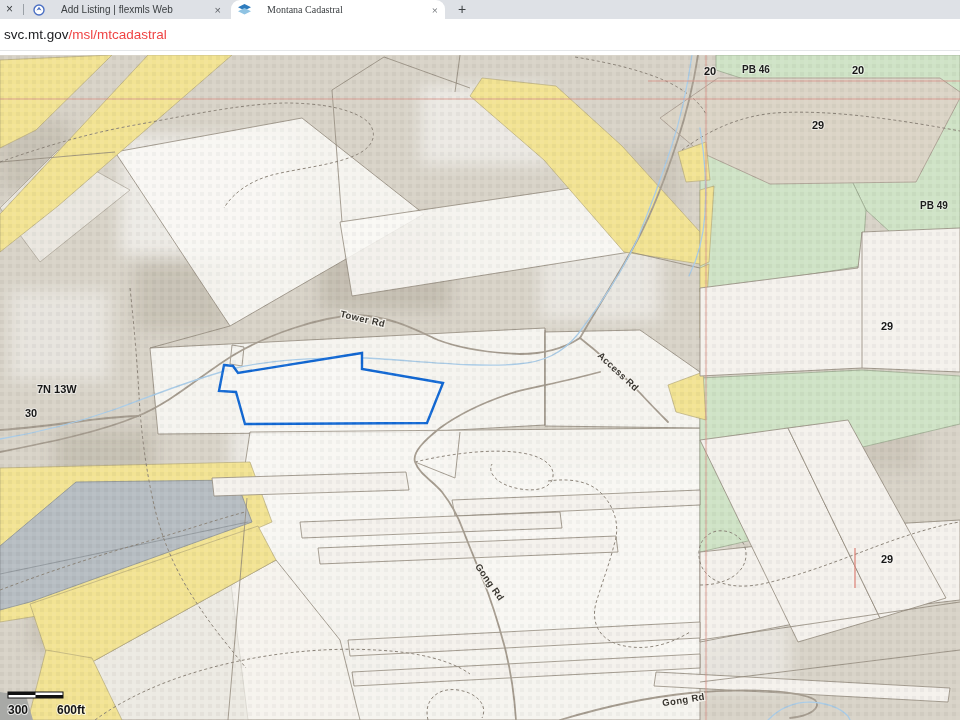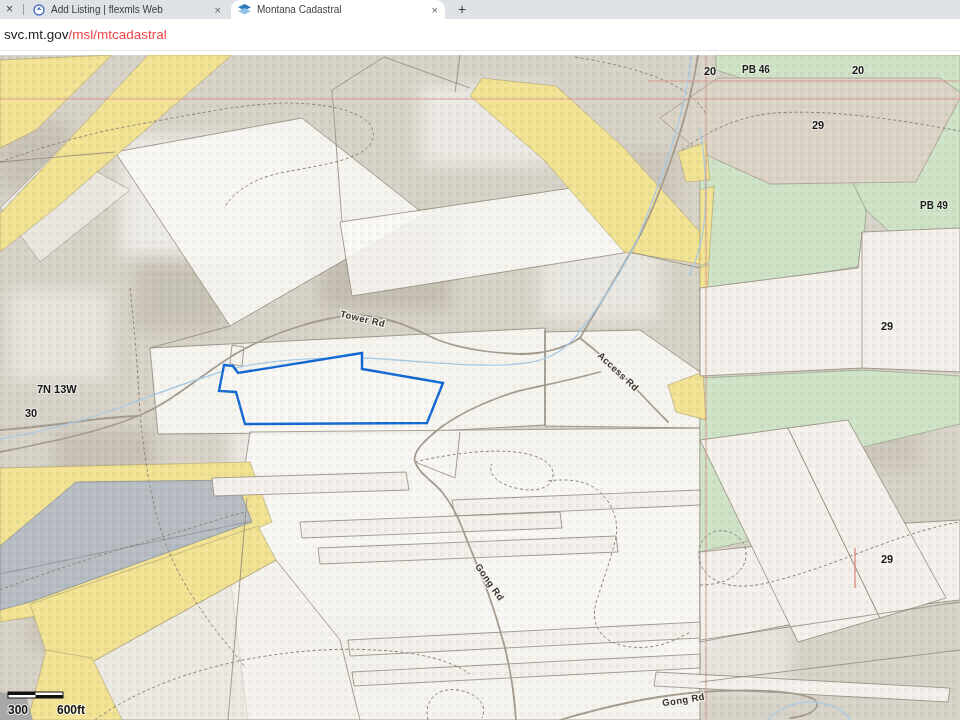--- a/index.html
+++ b/index.html
@@ -2,23 +2,23 @@
 <html><head>
 <meta charset="utf-8">
 <style>
   html,body{margin:0;padding:0;background:#fff;}
   .browser{position:relative;width:960px;height:720px;overflow:hidden;background:#fff;
            font-family:"Liberation Sans", sans-serif;}
   
   .tabstrip{position:absolute;top:0;left:0;width:960px;height:19px;background:#dee1e6;}
   .ptab-close{position:absolute;left:6px;top:2px;font-size:12px;color:#3c4043;cursor:default;}
   .tab-divider{position:absolute;left:23px;top:4px;width:1px;height:11px;background:#9aa0a6;}
-  .tab{position:absolute;top:0;height:19px;display:flex;align-items:center;gap:6px;
+  .tab{position:absolute;top:0;height:19px;display:flex;align-items:center;gap:16px;
        padding:0 7px;box-sizing:border-box;font-size:10px;color:#3c4043;}
-  .tab.active{background:#ffffff;border-radius:9px 9px 0 0;}
+  .tab.active{background:#ffffff;border-radius:9px 9px 0 0;font-family:Liberation Serif, serif;}
   .tab-title{white-space:nowrap;overflow:hidden;flex:1;}
   .tab-close{font-size:11px;color:#5f6368;}
   .newtab{position:absolute;left:453px;top:0;width:18px;height:19px;font-size:14px;
           color:#3c4043;text-align:center;line-height:18px;}
   .fav{display:inline-flex;align-items:center;}
   
   .urlbar{position:absolute;top:19px;left:0;width:960px;height:32px;background:#fff;
           border-bottom:1px solid #e4e6e8;display:flex;align-items:center;
           padding-left:4px;box-sizing:border-box;font-size:13.5px;text-align:center;}
   .urlbar .host{color:#202124;}

